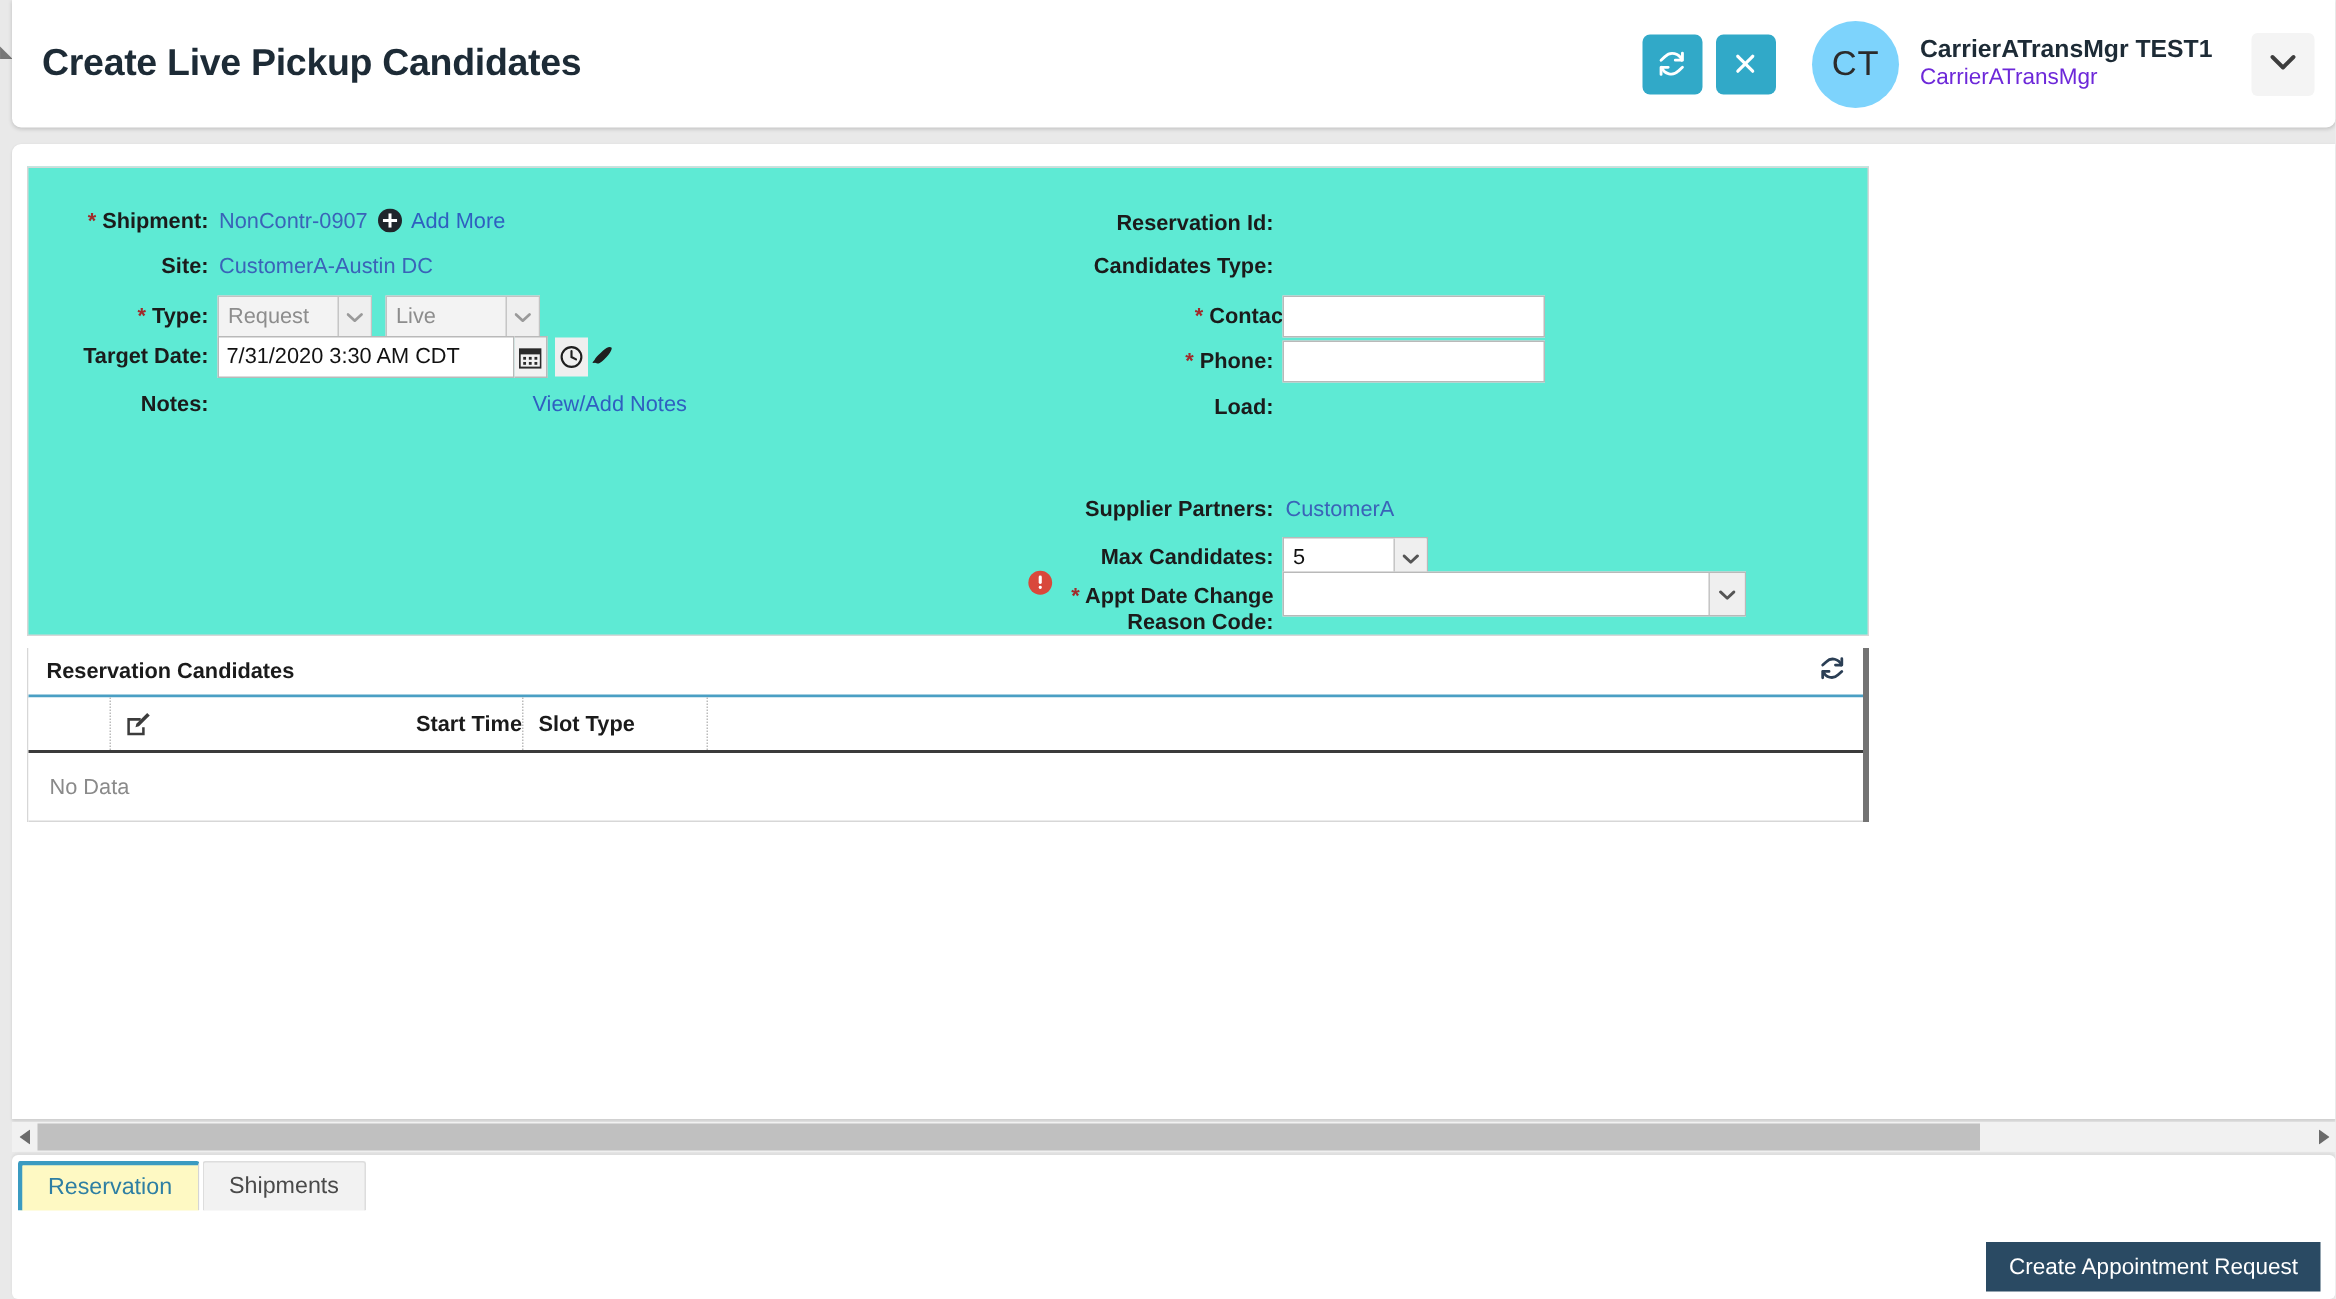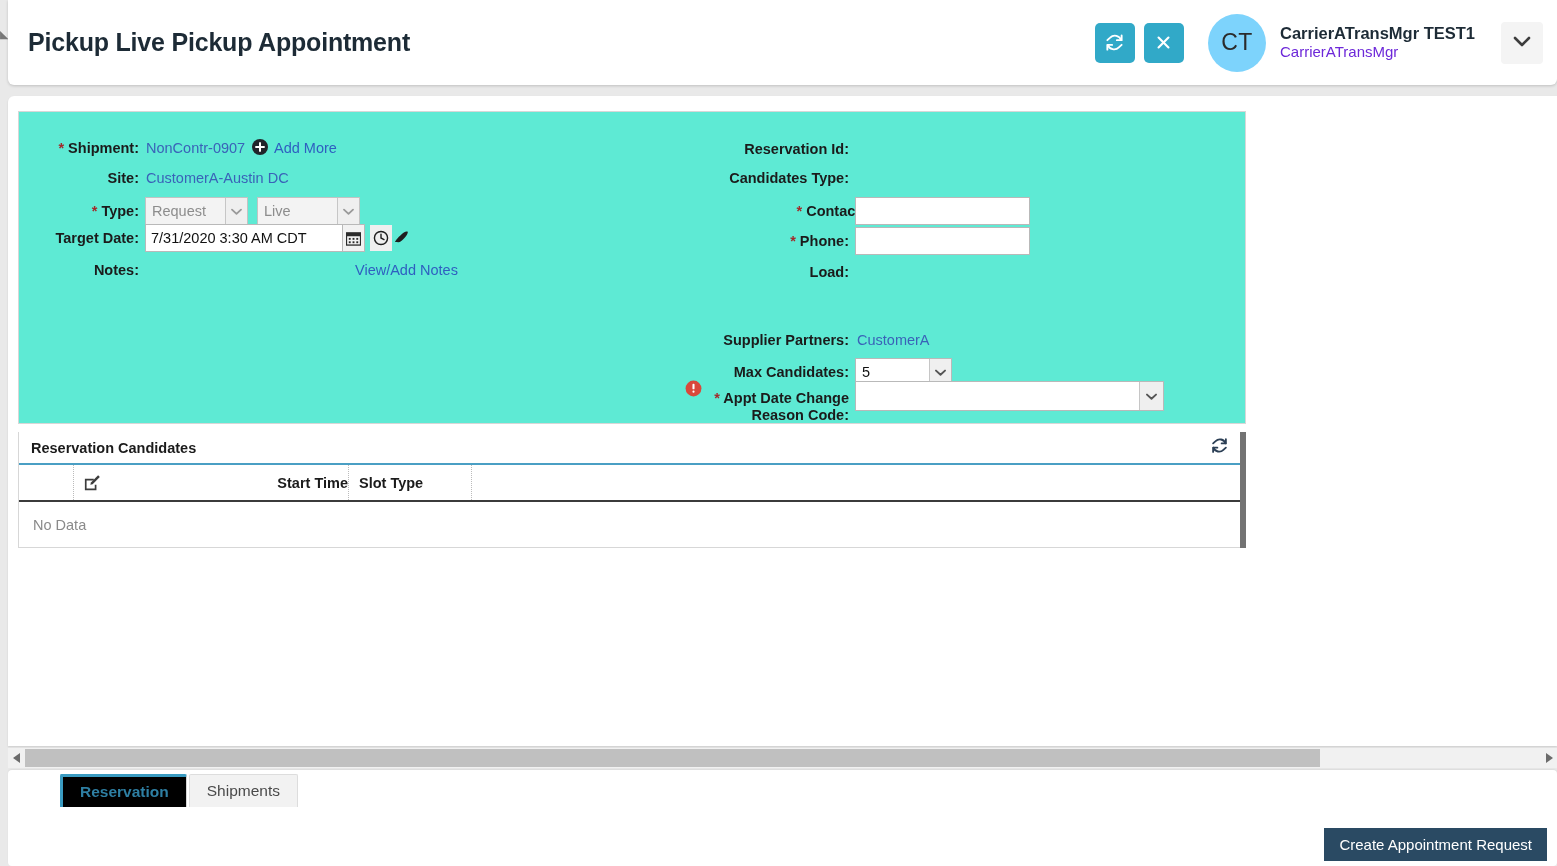--- a/index.html
+++ b/index.html
@@ -106,21 +106,21 @@
   }
   .eraser-btn {
     position: absolute; width: 20px; height: 22px;
     display: flex; align-items: center; justify-content: center; cursor: pointer;
   }
   .err-icon { position: absolute; width: 17px; height: 17px; }
 
   
   .panel {
     position: absolute; left: 10px; top: 336px; width: 1228px;
-    border-left: 1px solid #d7d7d7; border-right: 6px solid #737373;
+    border-left: 1px solid #d7d7d7; border-right: 4px solid #737373;
   }
   .panel-head {
     height: 33px; border-bottom: 2px solid #4a9fc4; display: flex; align-items: center;
     padding: 0 12px; background: #fff;
   }
   .panel-title { font-size: 14.5px; font-weight: bold; color: #1b1b1b; }
   .panel-refresh { margin-left: auto; cursor: pointer; color: #2b3f55; display:flex; }
   .thead {
     display: flex; height: 37px; border-bottom: 2px solid #3b3b3b; background: #fff;
   }
@@ -154,22 +154,22 @@
     position: absolute; left: 8px; top: 770px; width: 1549px; height: 96px;
     background: #fff; border-radius: 4px; box-shadow: 0 -1px 2px rgba(0,0,0,.06);
   }
   .tabs { position: absolute; left: 4px; top: 4px; display: flex; align-items: flex-end; }
   .tab {
     height: 33px; padding: 0 17px; display: flex; align-items: center;
     font-size: 15.5px; color: #4a4a4a; background: #f2f2f2; border: 1px solid #ddd;
     border-bottom: none; cursor: pointer; margin-right: 2px; border-radius: 2px 2px 0 0;
   }
   .tab.active {
-    background: #000000; color: #2e7fa3; border-top: 3px solid #3a9bc1; border-left: 3px solid #3a9bc1;
-    border-right: 1px solid #d5d5d5; font-weight: bold; margin-left: 48px;
+    background: #fef9c3; color: #2e7fa3; border-top: 3px solid #3a9bc1; border-left: 3px solid #3a9bc1;
+    border-right: 1px solid #d5d5d5; font-weight: normal;
   }
   .btn-row { position: absolute; right: 10px; bottom: 5px; display: flex; }
   .btn {
     height: 33px; padding: 0 15px; font-size: 15px; border: none; cursor: pointer;
     display: flex; align-items: center; font-family: "Liberation Sans", sans-serif;
   }
   .btn-primary { background: #2a4a63; color: #fff; }
   .btn-secondary { background: #8a9aa8; color: #fff; margin-left: 3px; }
   .cbx {
     width: 15px; height: 15px; background: #9aa8b4; border: 1px solid #7f8f9c;
@@ -177,21 +177,21 @@
   }
 </style>
 </head>
 <body>
 
 <div class="app">
 
   <div class="left-stub">◣</div>
 
   <div class="header">
-    <div class="page-title">Pickup Live Pickup Appointment</div>
+    <div class="page-title">Create Live Pickup Candidates</div>
 
     <div class="header-right">
       <button class="icon-btn">
         <span>
           <svg width="19" height="19" viewBox="0 0 24 24" fill="none" stroke="#fff" stroke-width="2.4" stroke-linecap="round" stroke-linejoin="round">
             <polyline points="21 3 21 9 15 9"></polyline>
             <polyline points="3 21 3 15 9 15"></polyline>
             <path d="M20.5 9a8.5 8.5 0 0 0-14-3.2L3 9"></path>
             <path d="M3.5 15a8.5 8.5 0 0 0 14 3.2L21 15"></path>
           </svg>

